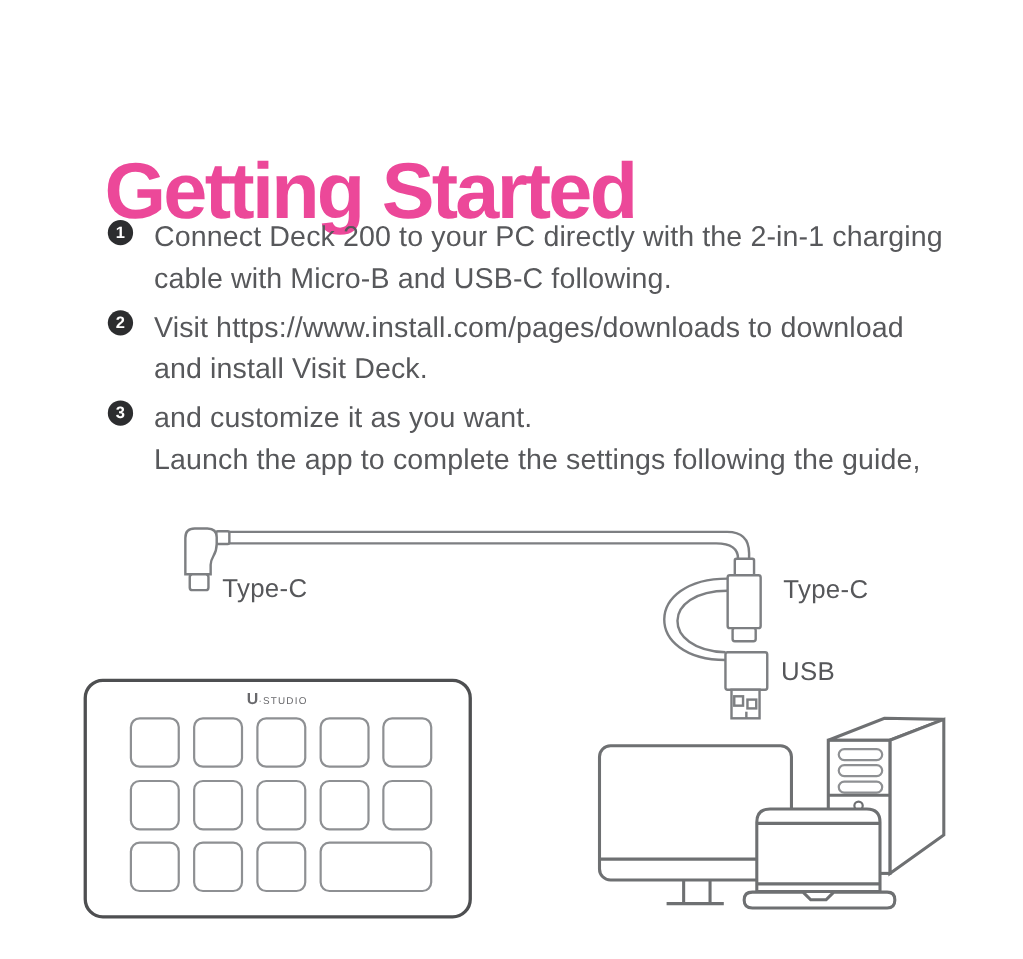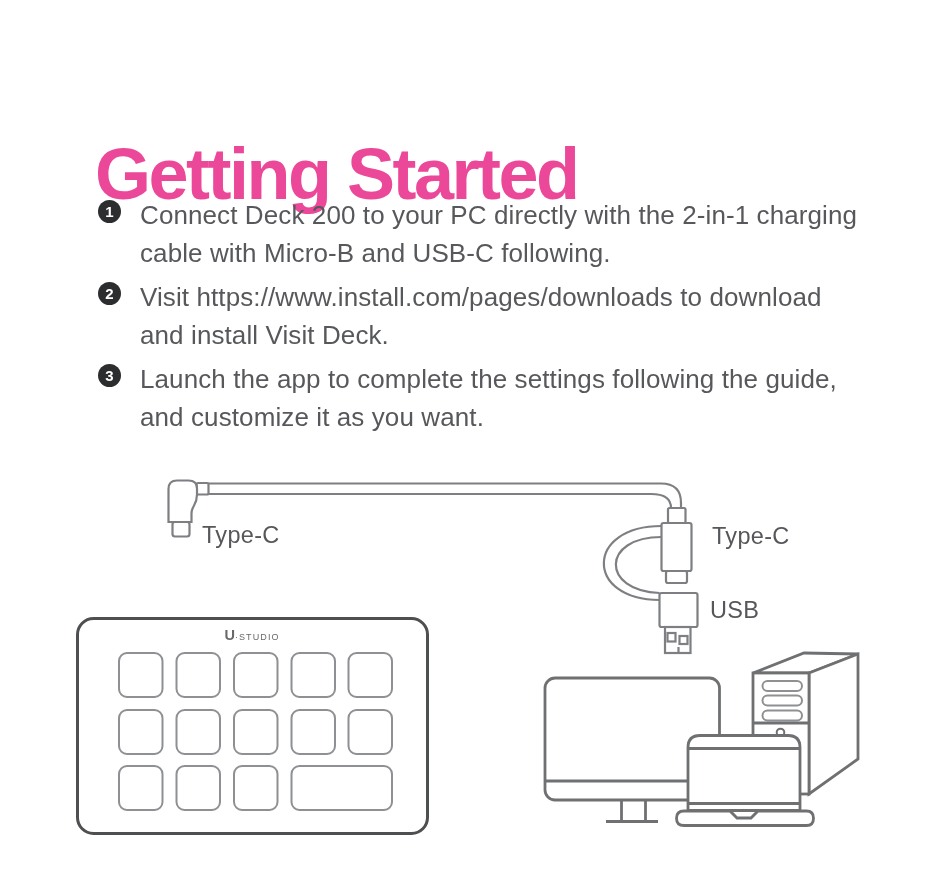--- a/index.html
+++ b/index.html
@@ -44,22 +44,22 @@
   <div class="step">
     <div class="badge">2</div>
     <div class="step-text">
       <div>Visit https://www.install.com/pages/downloads to download</div>
       <div>and install Visit Deck.</div>
     </div>
   </div>
   <div class="step">
     <div class="badge">3</div>
     <div class="step-text">
+      <div>and customize it as you want.</div>
       <div>Launch the app to complete the settings following the guide,</div>
-      <div>and customize it as you want.</div>
     </div>
   </div>
 </div>
 
 <svg class="diagram" width="930" height="422" viewBox="0 0 930 422" xmlns="http://www.w3.org/2000/svg">
 
   <g>
     <polygon class="comp" stroke-width="2.5" points="753,223 804,203 858,204 809,223"></polygon>
     <polygon class="comp" stroke-width="2.5" points="809,223 858,204 858,309 809,344"></polygon>
     <rect class="comp" stroke-width="2.5" x="753" y="223" width="56" height="121"></rect>

